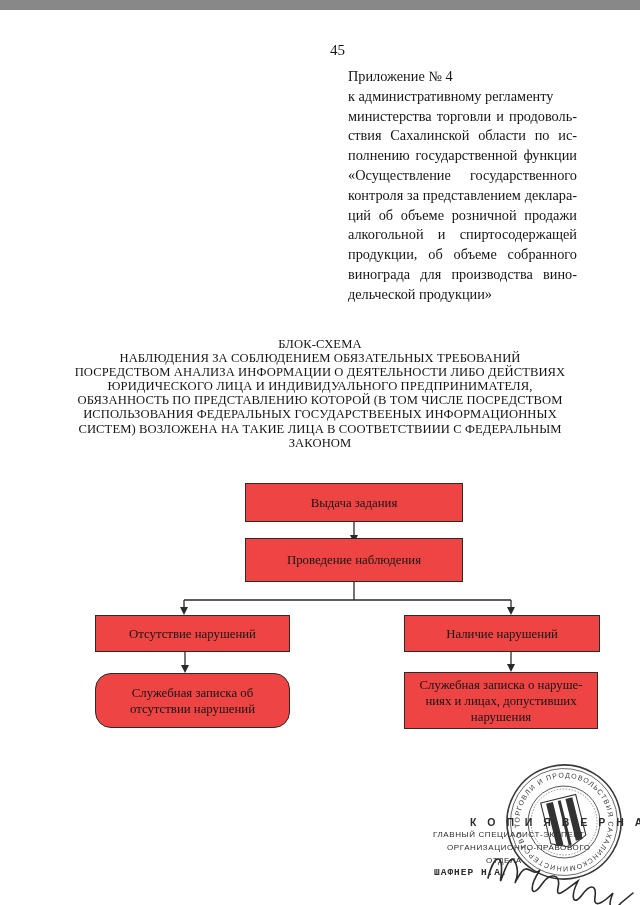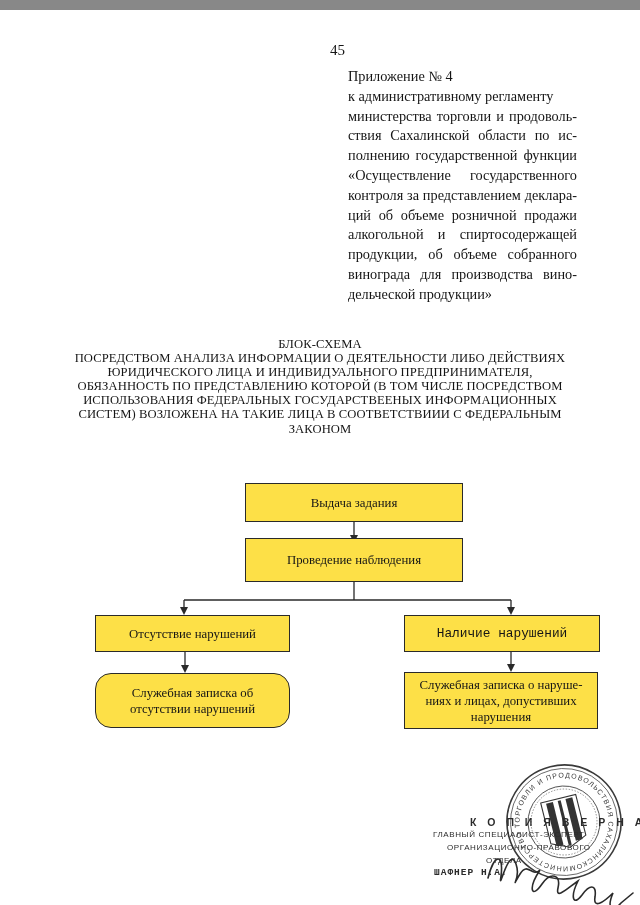--- a/index.html
+++ b/index.html
@@ -20,28 +20,28 @@
   .appendix .line:nth-child(2),
   .appendix .line:nth-child(12) { text-align-last:left; }
 
   
   .scheme-title { left:40px; top:327px; width:560px; text-align:center;
     font-size:12.6px; line-height:14.1px; letter-spacing:0.1px; }
 
   
   .fc-box {
     position:absolute; box-sizing:border-box; border:1.4px solid #2a2a2a;
-    background:#fde047; display:flex; align-items:center; justify-content:center;
+    background:#ef4444; display:flex; align-items:center; justify-content:center;
     text-align:center; font-size:12.8px; line-height:16px; white-space:pre-line;
     padding:2px 8px;
   }
   .fc-b1 { left:245px; top:473px; width:218px; height:39px; }
   .fc-b2 { left:245px; top:528px; width:218px; height:44px; }
   .fc-b3 { left:95px;  top:605px; width:195px; height:37px; }
-  .fc-b4 { left:404px; top:605px; width:196px; height:37px;font-family:Liberation Mono, monospace; }
+  .fc-b4 { left:404px; top:605px; width:196px; height:37px; }
   .fc-b5 { left:95px;  top:663px; width:195px; height:55px;border-radius:16px; }
   .fc-b6 { left:404px; top:662px; width:194px; height:57px; }
 
   svg.overlay { position:absolute; left:0; top:0; pointer-events:none; }
 
   
   .stamp-text { font-family:"Liberation Sans", sans-serif; color:#2b2b2b; }
   .copy-label { left:470px; top:806px; font-size:10.5px; font-weight:bold; letter-spacing:4px; white-space:nowrap; }
   .pos-line1  { left:433px; top:820px; font-size:8px; letter-spacing:0.6px; white-space:nowrap; }
   .pos-line2  { left:447px; top:833px; font-size:8px; letter-spacing:0.6px; white-space:nowrap; }
@@ -68,20 +68,21 @@
       <div class="line">контроля за представлением деклара-</div>
       <div class="line">ций об объеме розничной продажи</div>
       <div class="line">алкогольной и спиртосодержащей</div>
       <div class="line">продукции, об объеме собранного</div>
       <div class="line">винограда для производства вино-</div>
       <div class="line">дельческой продукции»</div>
     </div>
 
   <div class="abs scheme-title">
       <div class="tline">БЛОК-СХЕМА</div>
+      <div class="tline">НАБЛЮДЕНИЯ ЗА СОБЛЮДЕНИЕМ ОБЯЗАТЕЛЬНЫХ ТРЕБОВАНИЙ</div>
       <div class="tline">ПОСРЕДСТВОМ АНАЛИЗА ИНФОРМАЦИИ О ДЕЯТЕЛЬНОСТИ ЛИБО ДЕЙСТВИЯХ</div>
       <div class="tline">ЮРИДИЧЕСКОГО ЛИЦА И ИНДИВИДУАЛЬНОГО ПРЕДПРИНИМАТЕЛЯ,</div>
       <div class="tline">ОБЯЗАННОСТЬ ПО ПРЕДСТАВЛЕНИЮ КОТОРОЙ (В ТОМ ЧИСЛЕ ПОСРЕДСТВОМ</div>
       <div class="tline">ИСПОЛЬЗОВАНИЯ ФЕДЕРАЛЬНЫХ ГОСУДАРСТВЕЕНЫХ ИНФОРМАЦИОННЫХ</div>
       <div class="tline">СИСТЕМ) ВОЗЛОЖЕНА НА ТАКИЕ ЛИЦА В СООТВЕТСТВИИИ С ФЕДЕРАЛЬНЫМ</div>
       <div class="tline">ЗАКОНОМ</div>
     </div>
 
   <svg class="overlay" width="640" height="905" viewBox="0 0 640 905">
     <g stroke="#2a2a2a" stroke-width="1.3" fill="none">

